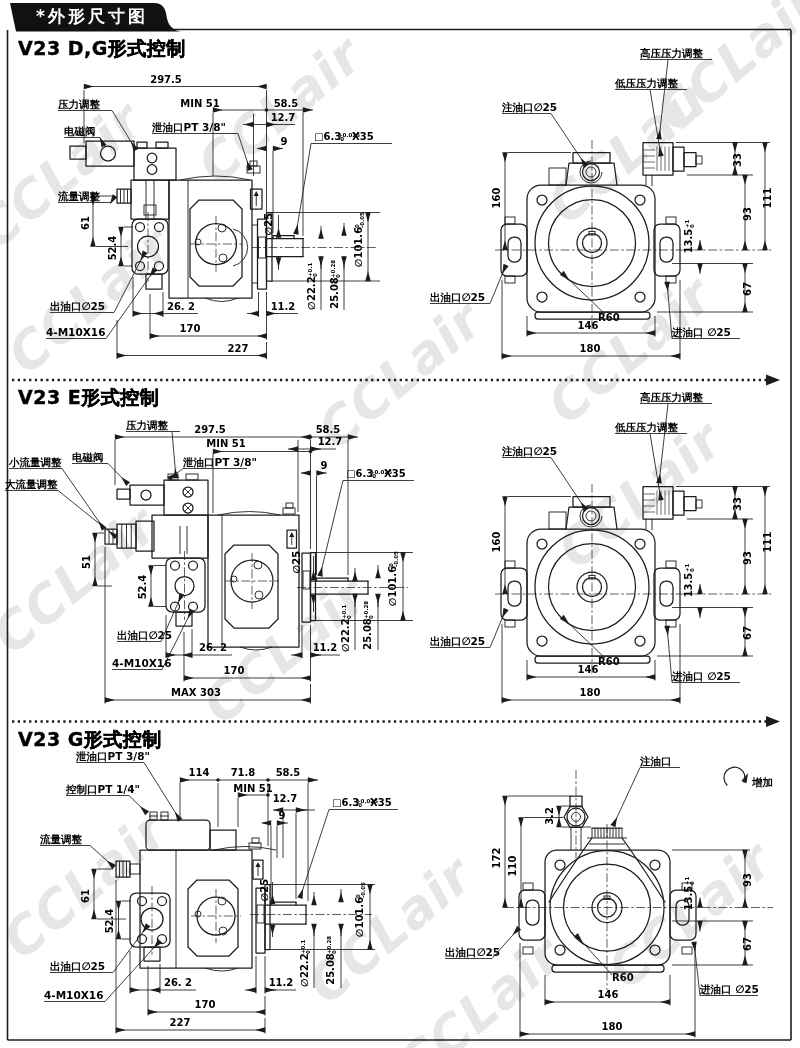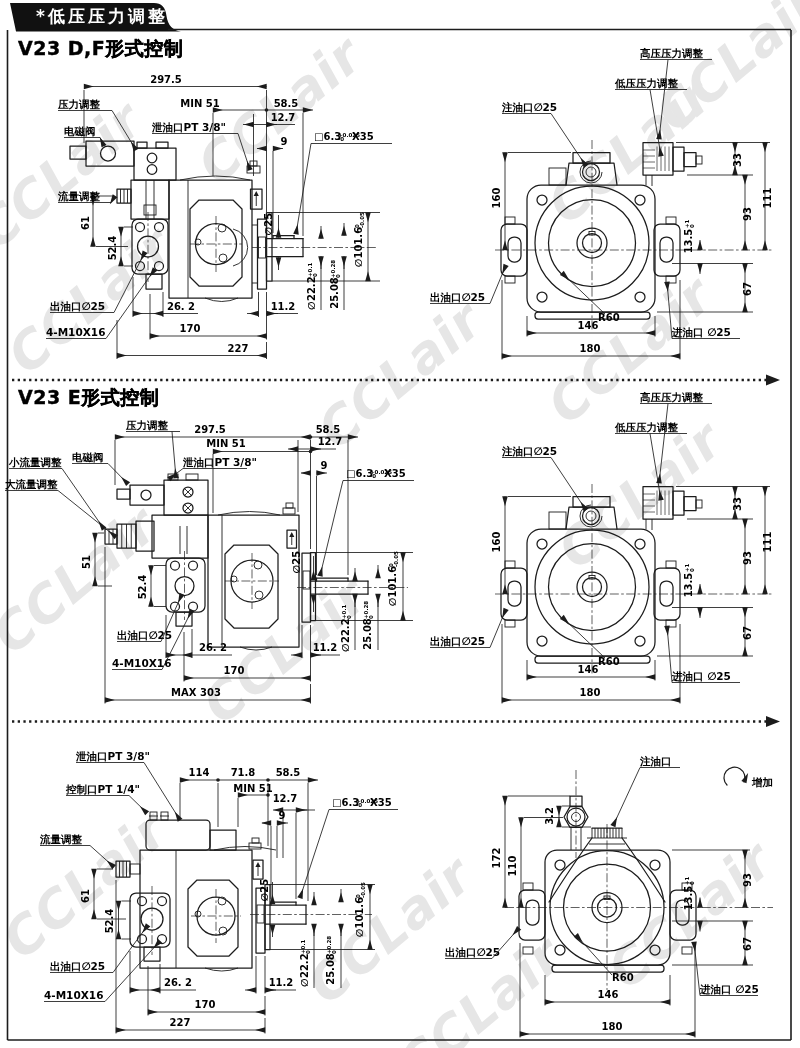--- a/index.html
+++ b/index.html
@@ -880,16 +880,17 @@
 <text class="lab" x="700" y="993" text-anchor="start">进油口 ∅25</text>
 <line class="dl" x1="700" y1="995.5" x2="758" y2="995.5"></line>
 <line class="dl" x1="700" y1="995.5" x2="694" y2="942" marker-end="url(#ar)"></line>
 <g>
 <path class="o" d="M727,785 A10.5,10.5 0 1 1 744,782" fill="none" marker-end="url(#ar)"></path>
 </g>
 <text class="lab" x="752" y="786" text-anchor="start">增加</text>
 </g>
 </g>
 </svg>
-<div id="tab-text">*低压压力调整</div>
-<div class="ttl" style="left:18px;top:36px">V23 D,F形式控制</div>
+<div id="tab-text">*外形尺寸图</div>
+<div class="ttl" style="left:18px;top:36px">V23 D,G形式控制</div>
 <div class="ttl" style="left:18px;top:385px">V23 E形式控制</div>
+<div class="ttl" style="left:18px;top:727px">V23 G形式控制</div>
 </div>
 
 </body></html>

